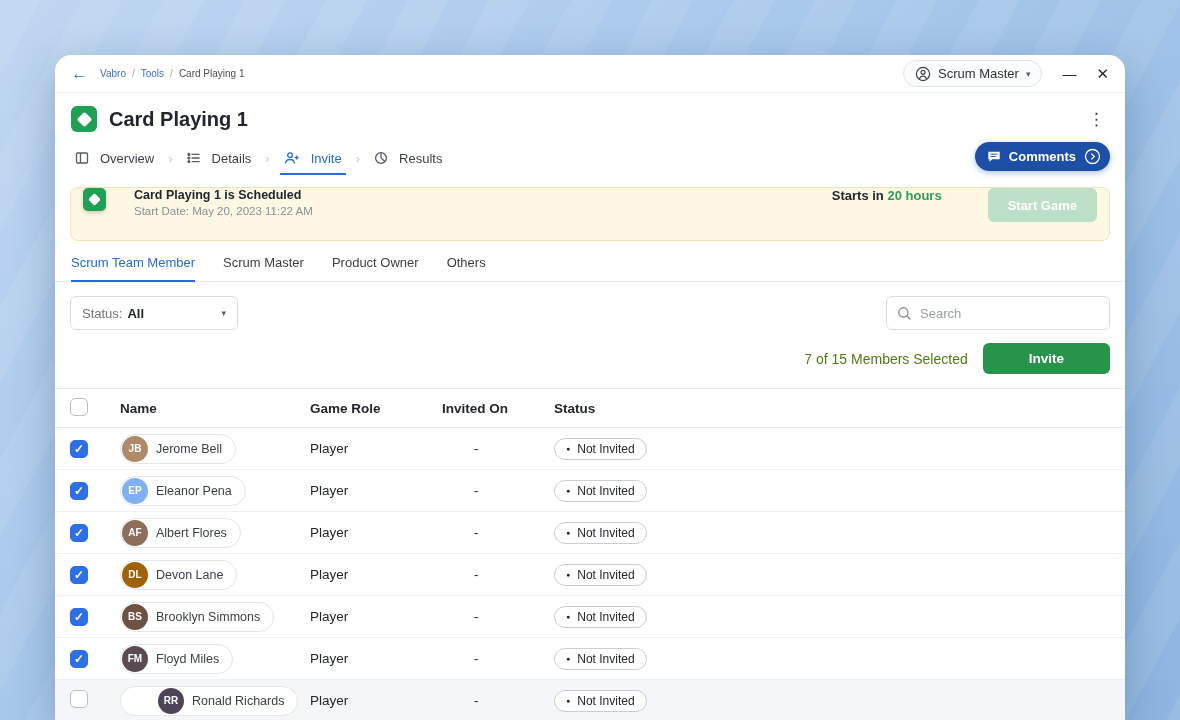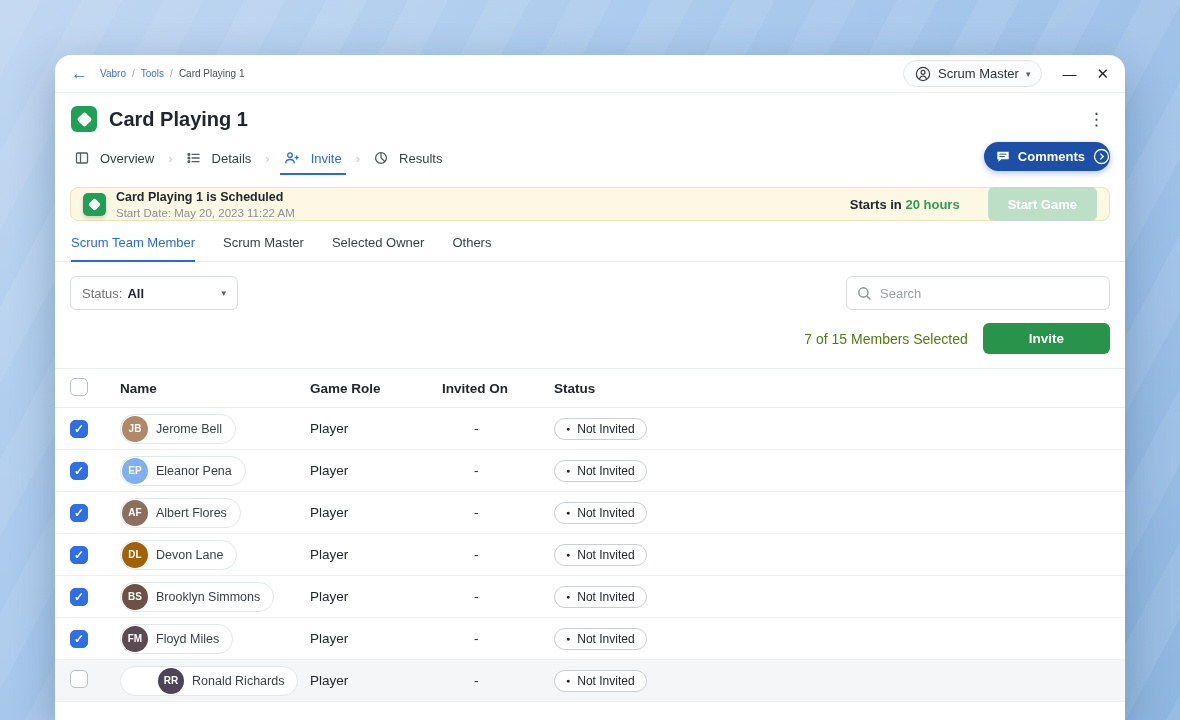--- a/index.html
+++ b/index.html
@@ -42,26 +42,26 @@
   
   .navrow { display:flex; align-items:center; height:34px; padding:0 16px; position:relative; }
   .navtab { display:flex; align-items:center; gap:11px; height:100%; padding:0 4px;
     font-size:13px; color:#3A3F45; cursor:pointer; }
   .navtab svg { color:#565C63; display:block; }
   .navtab.active { color:#2769E2; box-shadow:inset 0 -2px 0 #2769E2; }
   .navtab.active svg { color:#2769E2; }
   .navsep { color:#C4C9CF; margin:0 10px; font-size:13px; }
   .comments-btn { position:absolute; right:15px; top:1px; display:flex; align-items:center; gap:8px;
     background:#1D4FA6; color:#fff; font-size:13px; font-weight:700; height:29px;
-    padding:0 0 0 12px; border-radius:15px; cursor:pointer; box-shadow:0 2px 6px rgba(29,79,166,.35); }
+    padding:0 9px 0 12px; border-radius:15px; cursor:pointer; box-shadow:0 2px 6px rgba(29,79,166,.35); }
   .comments-btn svg { display:block; }
 
   
-  .banner { margin:12px 15px 0; height:34px; background:#FCF8E3; border:1px solid #EDE3B4;
-    border-radius:8px; display:flex; align-items:center; gap:10px; padding:0 12px; }
+  .banner { margin:12px 15px 0; height:54px; background:#FCF8E3; border:1px solid #EDE3B4;
+    border-radius:8px; display:flex; gap:28px; padding:0 12px; }
   .banner .logo { width:23px; height:23px; border-radius:5px; box-shadow:0 2px 4px rgba(0,0,0,.18); }
   .banner .logo i { width:9px; height:9px; }
   .banner-texts { flex:1; display:flex; flex-direction:column; gap:3px; }
   .banner-title { font-size:12.5px; font-weight:700; color:#23272D; }
   .banner-sub { font-size:11.5px; color:#8A9097; }
   .starts { font-size:13px; font-weight:700; color:#23272D; white-space:nowrap; }
   .starts .green { color:#2E9E55; }
   .start-game { margin-left:18px; background:#BEDFC7; color:#fff; font-size:13px; font-weight:700;
     height:34px; padding:0 20px; border:none; border-radius:6px; cursor:default; }
 
@@ -71,21 +71,21 @@
   .roletab.active { color:#2769E2; }
   .roletab.active::after { content:""; position:absolute; left:0; right:0; bottom:-1px; height:2px; background:#2769E2; }
 
   
   .filter-row { display:flex; justify-content:space-between; align-items:center; padding:14px 15px 0; }
   .status-select { width:168px; height:34px; border:1px solid #D8DCE1; border-radius:6px;
     display:flex; align-items:center; gap:5px; padding:0 11px; font-size:13px; cursor:pointer; background:#fff; }
   .status-select .lab { color:#737373; }
   .status-select .val { color:#23272D; font-weight:700; }
   .status-select .caret { margin-left:auto; color:#5A6067; font-size:9px; }
-  .search-box { width:264px; height:34px; border:1px solid #D8DCE1; border-radius:6px;
+  .search-box { width:224px; height:34px; border:1px solid #D8DCE1; border-radius:6px;
     display:flex; align-items:center; gap:8px; padding:0 10px; background:#fff; }
   .search-box input { border:none; outline:none; font-size:13px; flex:1; color:#23272D; font-family:inherit; background:transparent; }
   .search-box input::placeholder { color:#9AA1A9; }
 
   
   .selection-row { display:flex; justify-content:flex-end; align-items:center; gap:15px; padding:13px 15px 0; }
   .sel-summary { font-size:14px; color:#4d7c0f; }
   .invite-btn { background:#27934B; color:#fff; border:none; height:31px; padding:0 46px;
     font-size:13.5px; font-weight:700; border-radius:6px; cursor:pointer; }
 
@@ -217,21 +217,21 @@
     <span class="starts">
       <span>Starts in</span>
       <span class="green">20 hours</span>
     </span>
     <button class="start-game" disabled="">Start Game</button>
   </div>
 
   <div class="roletabs">
     <span class="roletab active">Scrum Team Member</span>
     <span class="roletab">Scrum Master</span>
-    <span class="roletab">Selected Owner</span>
+    <span class="roletab">Product Owner</span>
     <span class="roletab">Others</span>
   </div>
 
   <div class="filter-row">
     <div class="status-select">
       <span class="lab">Status:</span>
       <span class="val">All</span>
       <span class="caret">▾</span>
     </div>
     <div class="search-box">

